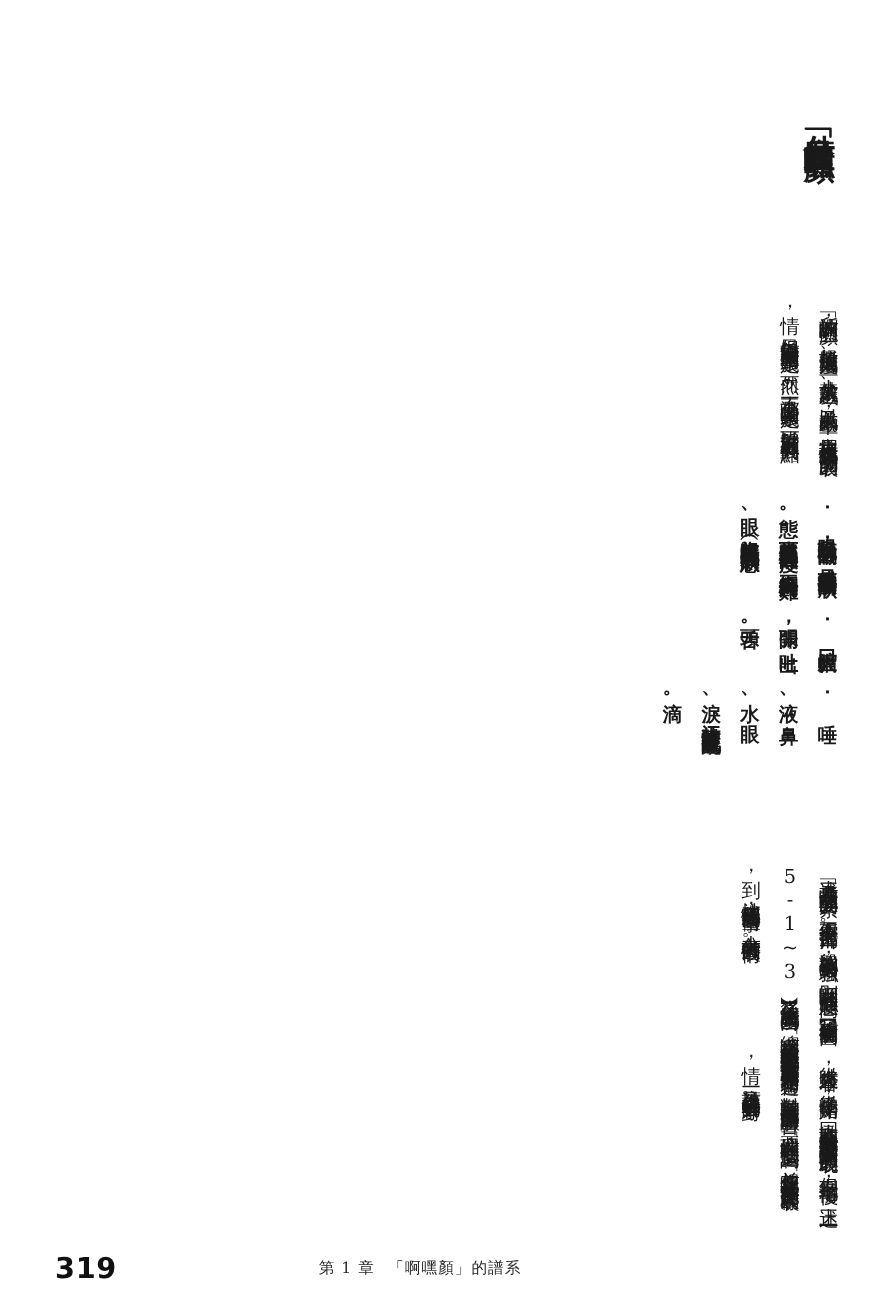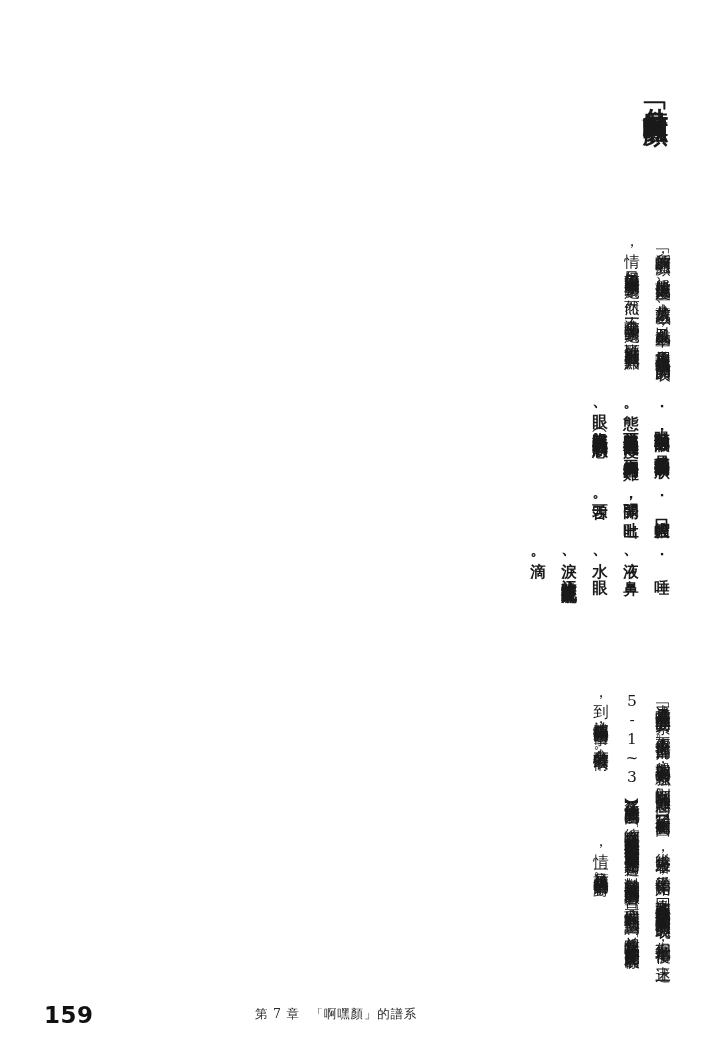--- a/index.html
+++ b/index.html
@@ -157,20 +157,20 @@
     </div>
 
     <div class="body-block">
       <div class="body-col first">上述三者乃是「啊嘿顏」的共同要素，但不需要全部齊備。一般認為個別要素愈強，則「啊嘿顏」的強度愈高。相信看過範例圖【圖5-1~3】後各位應該就能大致明白，總之「啊嘿顏」描繪的就是平時絕對無法在少女們臉上看到，被快感和喜悅同時衝擊，十分有特徵的表情。</div>
       <div class="body-col">從時序上來看，從千禧年開始，同人誌和硬蕊系的成人漫畫上便可零星見到「啊嘿顏」的表現，但直到〇七年前後，上述三種要素才開始普遍。對於長期閱覽成人漫畫的讀者而言，要理解「啊嘿顏」這個詞，並想像「啊嘿顏」指的究竟是什麼樣的表情，應該是一件很容易的事才對。</div>
     </div>
 
   </div>
 
   <div class="footer">
-    <div class="page-number">159</div>
+    <div class="page-number">319</div>
     <div class="footer-chapter">
-      <span class="seg">第 7 章</span>
+      <span class="seg">第 1 章</span>
       <span class="seg">「啊嘿顏」的譜系</span>
     </div>
   </div>
 
 </div>
 
 </body></html>

